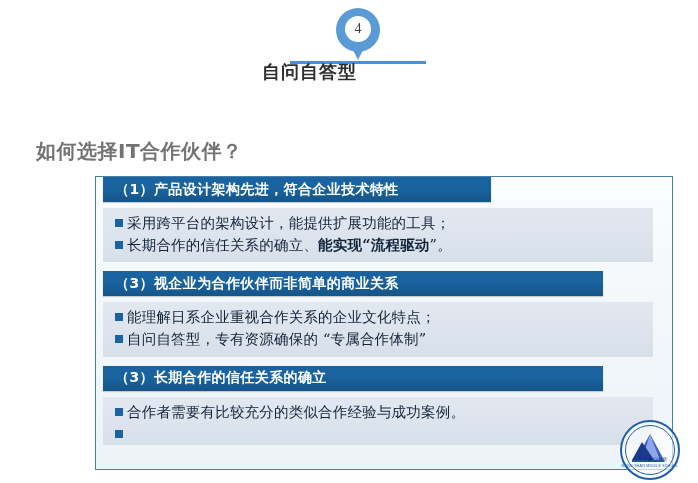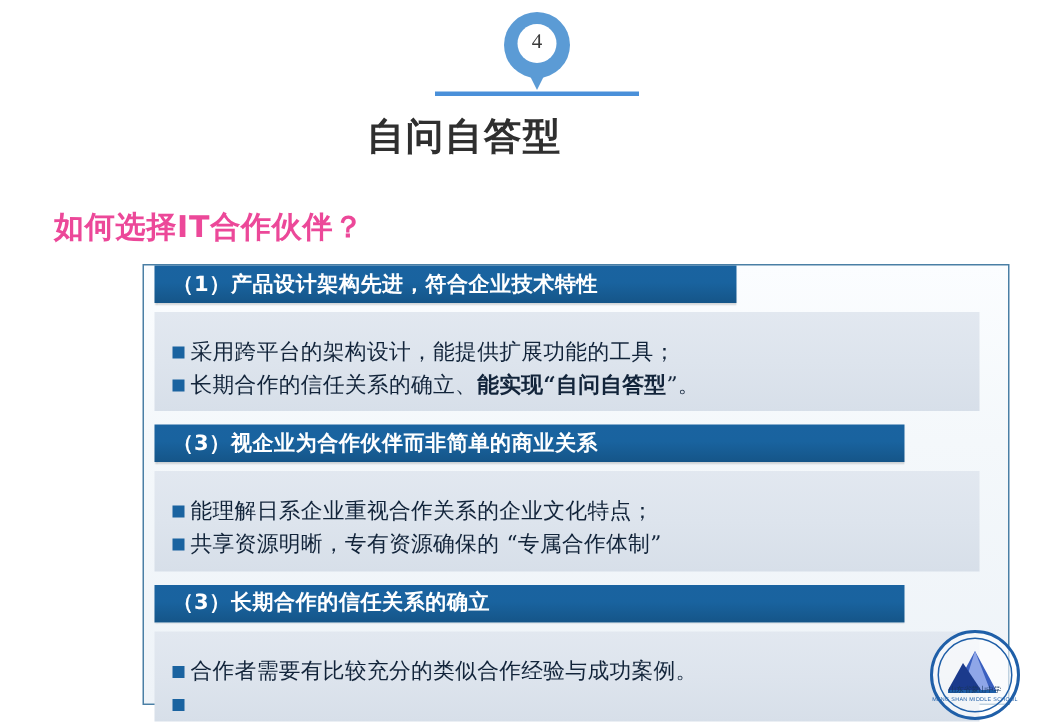--- a/index.html
+++ b/index.html
@@ -71,38 +71,38 @@
     position: absolute;
     left: 290px;
     top: 61px;
     width: 136px;
     height: 3px;
     background: #4a90d9;
   }
   #slide-title {
     position: absolute;
     left: 0;
-    top: 74px;
+    top: 60px;
     width: 619px;
     text-align: center;
-    font-size: 25px;
+    font-size: 18px;
     font-weight: bold;
     color: #2f2f2f;
     letter-spacing: 1px;
     font-family: "DejaVu Sans", "Liberation Sans", sans-serif;
   }
 
   
   #question {
     position: absolute;
     left: 36px;
     top: 138px;
     font-size: 20px;
     font-weight: bold;
-    color: #ec4899;
+    color: #737373;
     letter-spacing: 0.5px;
     font-family: "DejaVu Sans", "Liberation Sans", sans-serif;
   }
 
   
   #panel {
     position: absolute;
     left: 95px;
     top: 176px;
     width: 578px;
@@ -133,21 +133,21 @@
     white-space: nowrap;
     letter-spacing: 0.4px;
     font-family: "DejaVu Sans", "Liberation Sans", sans-serif;
   }
   .bar-w1 { width: 388px; }
   .bar-w2 { width: 500px; }
   .bar-w3 { width: 500px; }
 
   .section-body {
     margin: 6px 19px 0 7px;
-    padding: 16px 0 6px 0;
+    padding: 4px 0 6px 0;
     background: linear-gradient(180deg, #e2e8f0 0%, #dde4ed 50%, #d7dfe9 100%);
   }
   .bullet-row {
     display: flex;
     align-items: flex-start;
     padding: 1px 0 1px 12px;
     line-height: 1.32;
   }
   .bullet-mark {
     width: 8px;
@@ -241,39 +241,39 @@
       <div class="section-bar bar-w1">
         <span class="bar-text">（1）产品设计架构先进，符合企业技术特性</span>
       </div>
       <div class="section-body">
         <div class="bullet-row">
           <span class="bullet-mark"></span>
           <span class="bullet-text"><span>采用跨平台的架构设计，能提供扩展功能的工具；</span><b></b><span></span></span>
         </div>
         <div class="bullet-row">
           <span class="bullet-mark"></span>
-          <span class="bullet-text"><span>长期合作的信任关系的确立、</span><b>能实现“自问自答型</b><span>”。</span></span>
+          <span class="bullet-text"><span>长期合作的信任关系的确立、</span><b>能实现“流程驱动</b><span>”。</span></span>
         </div>
       </div>
     </div>
 
     <div class="spacer-1"></div>
 
     <div class="section">
       <div class="section-bar bar-w2">
         <span class="bar-text">（3）视企业为合作伙伴而非简单的商业关系</span>
       </div>
       <div class="section-body">
         <div class="bullet-row">
           <span class="bullet-mark"></span>
           <span class="bullet-text"><span>能理解日系企业重视合作关系的企业文化特点；</span><b></b><span></span></span>
         </div>
         <div class="bullet-row">
           <span class="bullet-mark"></span>
-          <span class="bullet-text"><span>共享资源明晰，专有资源确保的 “专属合作体制”</span><b></b><span></span></span>
+          <span class="bullet-text"><span>自问自答型，专有资源确保的 “专属合作体制”</span><b></b><span></span></span>
         </div>
       </div>
     </div>
 
     <div class="spacer-2"></div>
 
     <div class="section">
       <div class="section-bar bar-w3">
         <span class="bar-text">（3）长期合作的信任关系的确立</span>
       </div>

